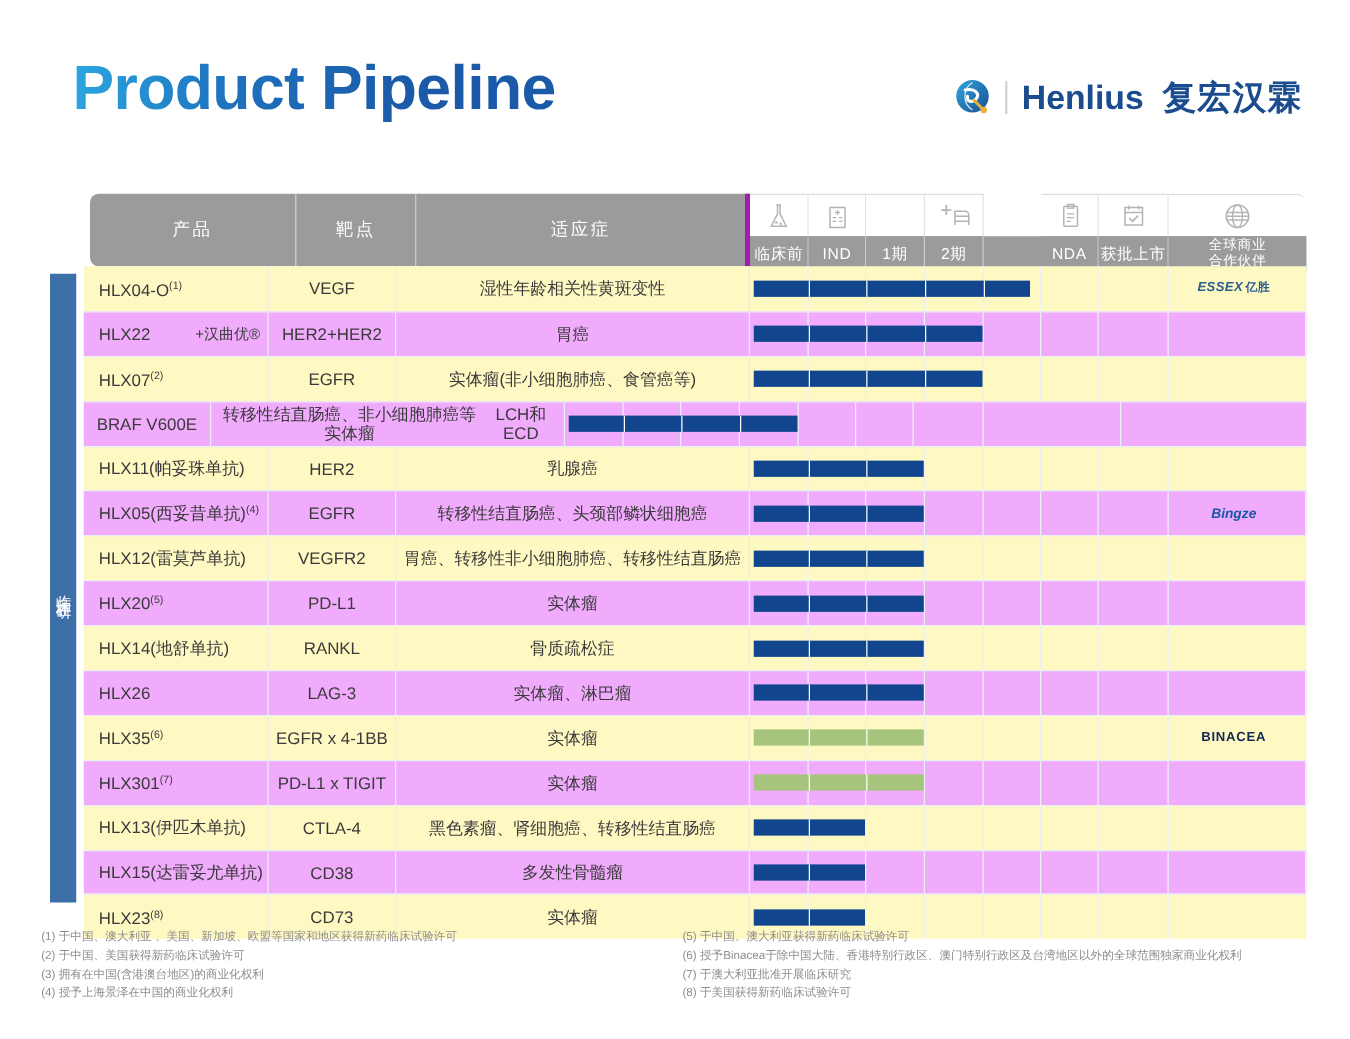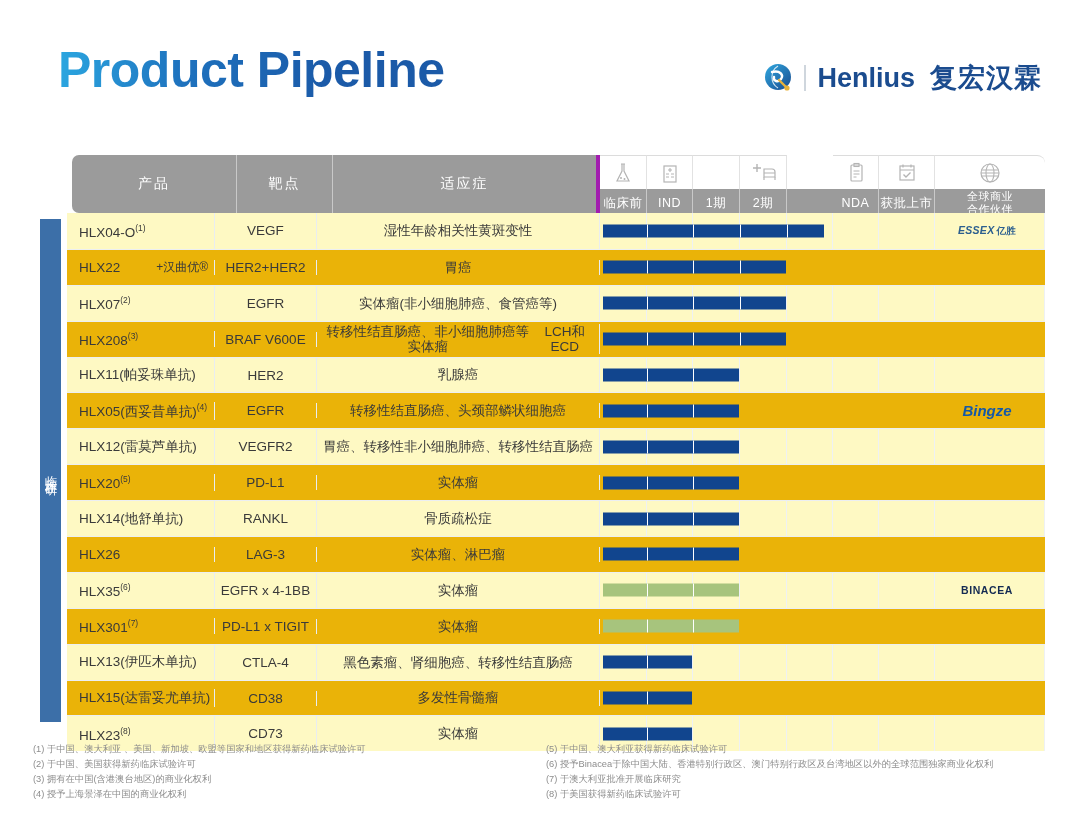--- a/index.html
+++ b/index.html
@@ -71,21 +71,21 @@
     width: 21px; height: 503px; background: #3C6FA8;
     display: flex; align-items: center; justify-content: center;
   }
   .rail-text {
     writing-mode: vertical-rl; color: #ffffff; font-size: 12.5px;
     letter-spacing: 3px; line-height: 1.35; text-align: center;
   }
   .rows { flex: 1 1 auto; }
 
   .row { display: flex; height: 35.9px; align-items: stretch; background: #fef9c3; }
-  .row.alt { background: #eab308; align-items: center; }
+  .row.alt { background: #f0abfc; }
   .row + .row { border-top: 1px solid #eceff2; }
 
   .cell {
     display: flex; align-items: center;
     font-size: 13.5px; color: #3a3a3a;
     border-right: 1px solid #e9edf1;
   }
   .c-product { width: 148px; flex: 0 0 148px; padding-left: 12px; position: relative; }
   .c-target  { width: 102px; flex: 0 0 102px; justify-content: center; text-align: center; }
   .c-indic   { width: 283px; flex: 0 0 283px; justify-content: center; text-align: center; line-height: 1.12; padding: 0 4px; }
@@ -102,21 +102,21 @@
   }
   .bar.blue  { background: #11458E; }
   .bar.green { background: #A7C47D; }
   .bar .seg-div { position: absolute; top: 0; width: 1px; height: 13px; background: #ffffff; }
 
   
   .partner { position: absolute; right: 6px; top: 50%; transform: translateY(-50%); width: 104px; height: 26px;
              display: flex; align-items: center; justify-content: center; }
   .p-essex { font-size: 10.5px; color: #2c5f8f; font-style: italic; font-weight: bold; letter-spacing: .3px; }
   .p-essex .cn { font-style: normal; font-size: 9.5px; margin-left: 2px; color: #2c5f8f; }
-  .p-bingze { font-size: 15px; color: #1559a8; font-style: italic; font-weight: bold; }
+  .p-bingze { font-size: 11px; color: #1559a8; font-style: italic; font-weight: bold; }
   .p-binacea { font-size: 10.5px; color: #142a52; font-weight: bold; letter-spacing: .6px; }
 
   
   .notes { position: absolute; left: 33px; top: 742px; width: 1014px; display: flex; }
   .notes-col { width: 50%; }
   .notes-col.right { padding-left: 6px; }
   .note { font-size: 9.3px; color: #8d8d8d; line-height: 1.62; white-space: nowrap; }
 </style>
 </head>
 <body>
@@ -297,23 +297,20 @@
               <div class="tcell" style="width: 56px; flex: 0 0 56px;"></div>
               <div class="tcell" style="width: 110px; flex: 0 0 110px;"></div>
               <div class="bar blue" style="width: 183px;">
                 <span class="seg-div" style="left: 44px;"></span>
                 <span class="seg-div" style="left: 90px;"></span>
                 <span class="seg-div" style="left: 137px;"></span>
               </div>
             </div>
           </div>
           <div class="row alt">
-            <div class="cell c-product">
-              <span class="prod-name">HLX208<sup>(3)</sup></span>
-            </div>
             <div class="cell c-target">BRAF V600E</div>
             <div class="cell c-indic">
               <span>转移性结直肠癌、非小细胞肺癌等实体瘤</span>
               <br>
               <span>LCH和ECD</span>
             </div>
             <div class="track">
               <div class="tcell" style="width: 47px; flex: 0 0 47px;"></div>
               <div class="tcell" style="width: 46px; flex: 0 0 46px;"></div>
               <div class="tcell" style="width: 47px; flex: 0 0 47px;"></div>

